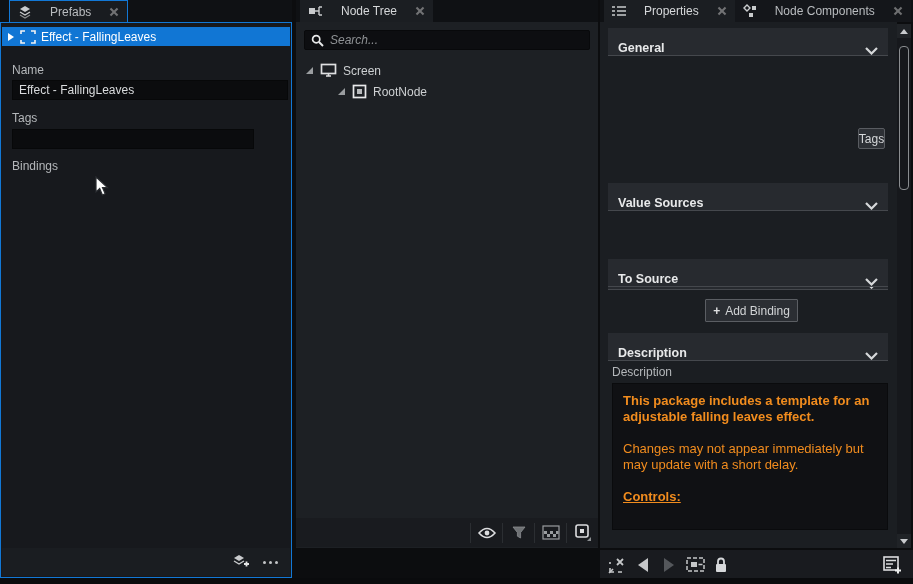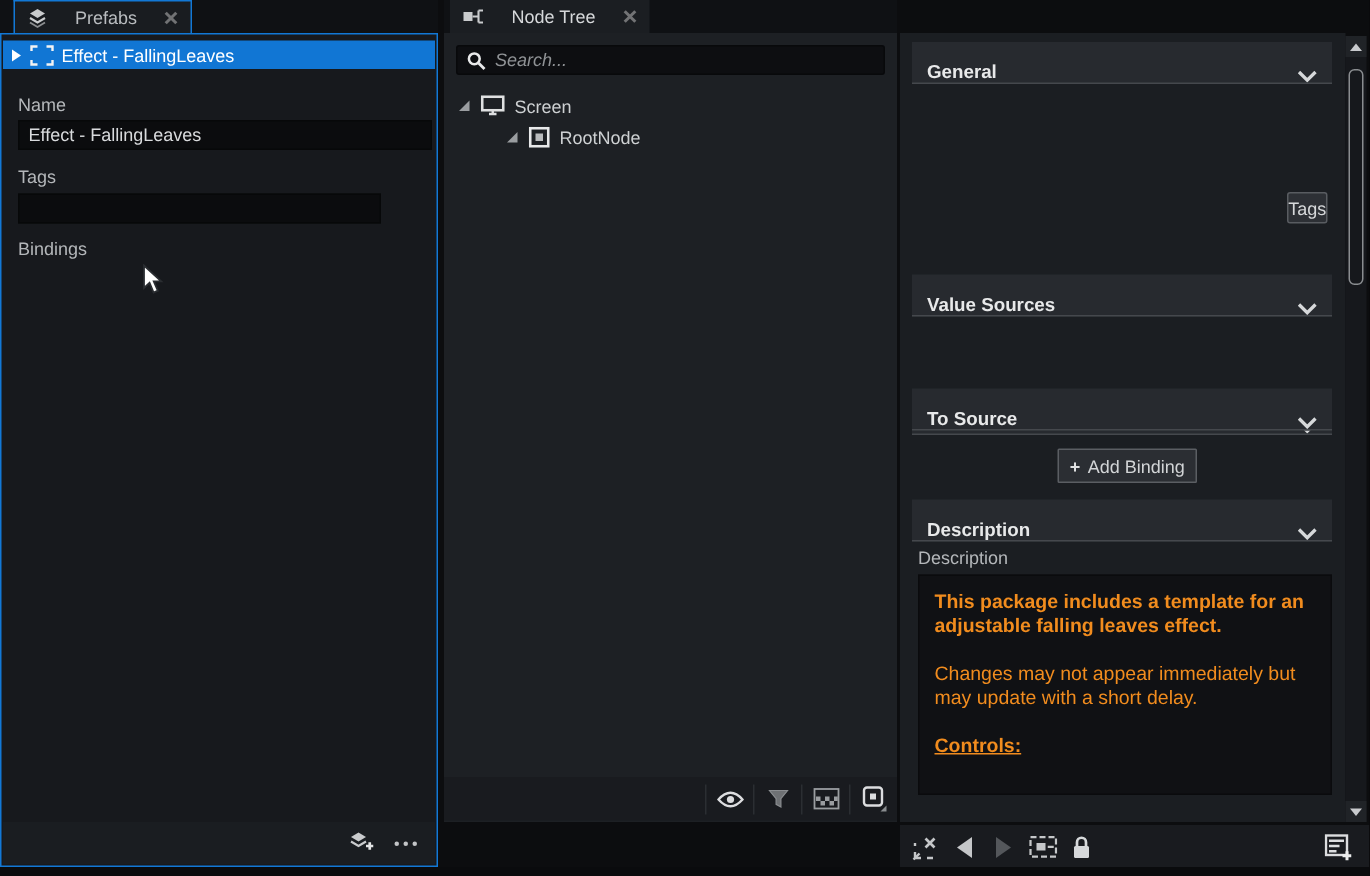--- a/index.html
+++ b/index.html
@@ -247,20 +247,42 @@
             <rect x="2" y="1" width="12" height="12" rx="2" fill="none" stroke="#dcdddf" stroke-width="1.6"></rect>
             <rect x="6" y="5" width="4" height="4" fill="#dcdddf"></rect>
             <path d="M13 17 L17 17 L17 13 Z" fill="#8a8d90"></path>
           </svg>
         </button>
       </div>
     </div>
   </section>
 
   <section class="panel-right">
+    <div class="tabbar">
+      <div class="tab active" style="margin-left:4px;">
+        <svg class="ticon" width="14" height="12" viewBox="0 0 14 12">
+          <g stroke="#c9cbcd" stroke-width="1.6">
+            <path d="M0 2 h3 M5 2 h9"></path>
+              <path d="M0 6 h3 M5 6 h9"></path>
+              <path d="M0 10 h3 M5 10 h9"></path>
+          </g>
+        </svg>
+        <span class="tab-label">Properties</span>
+        <span class="close-x"></span>
+      </div>
+      <div class="tab">
+        <svg class="ticon" width="14" height="14" viewBox="0 0 14 14">
+          <path d="M4 1 L7 4 L4 7 L1 4 Z" fill="none" stroke="#c9cbcd" stroke-width="1.4"></path>
+          <rect x="9" y="2" width="4" height="4" fill="#c9cbcd"></rect>
+          <rect x="6" y="9" width="4" height="4" fill="#c9cbcd"></rect>
+        </svg>
+        <span class="tab-label">Node Components</span>
+        <span class="close-x"></span>
+      </div>
+    </div>
 
     <div class="props-scroll"></div>
 
     <div class="section-hd hd-general" style="left:608px; top:28px; width:280px; position:fixed;">
       <span>General</span>
       <svg width="13" height="8" viewBox="0 0 13 8">
         <path d="M1 1 L6.5 6.5 L12 1" fill="none" stroke="#d6d8da" stroke-width="2.2"></path>
       </svg>
     </div>
   </section>

